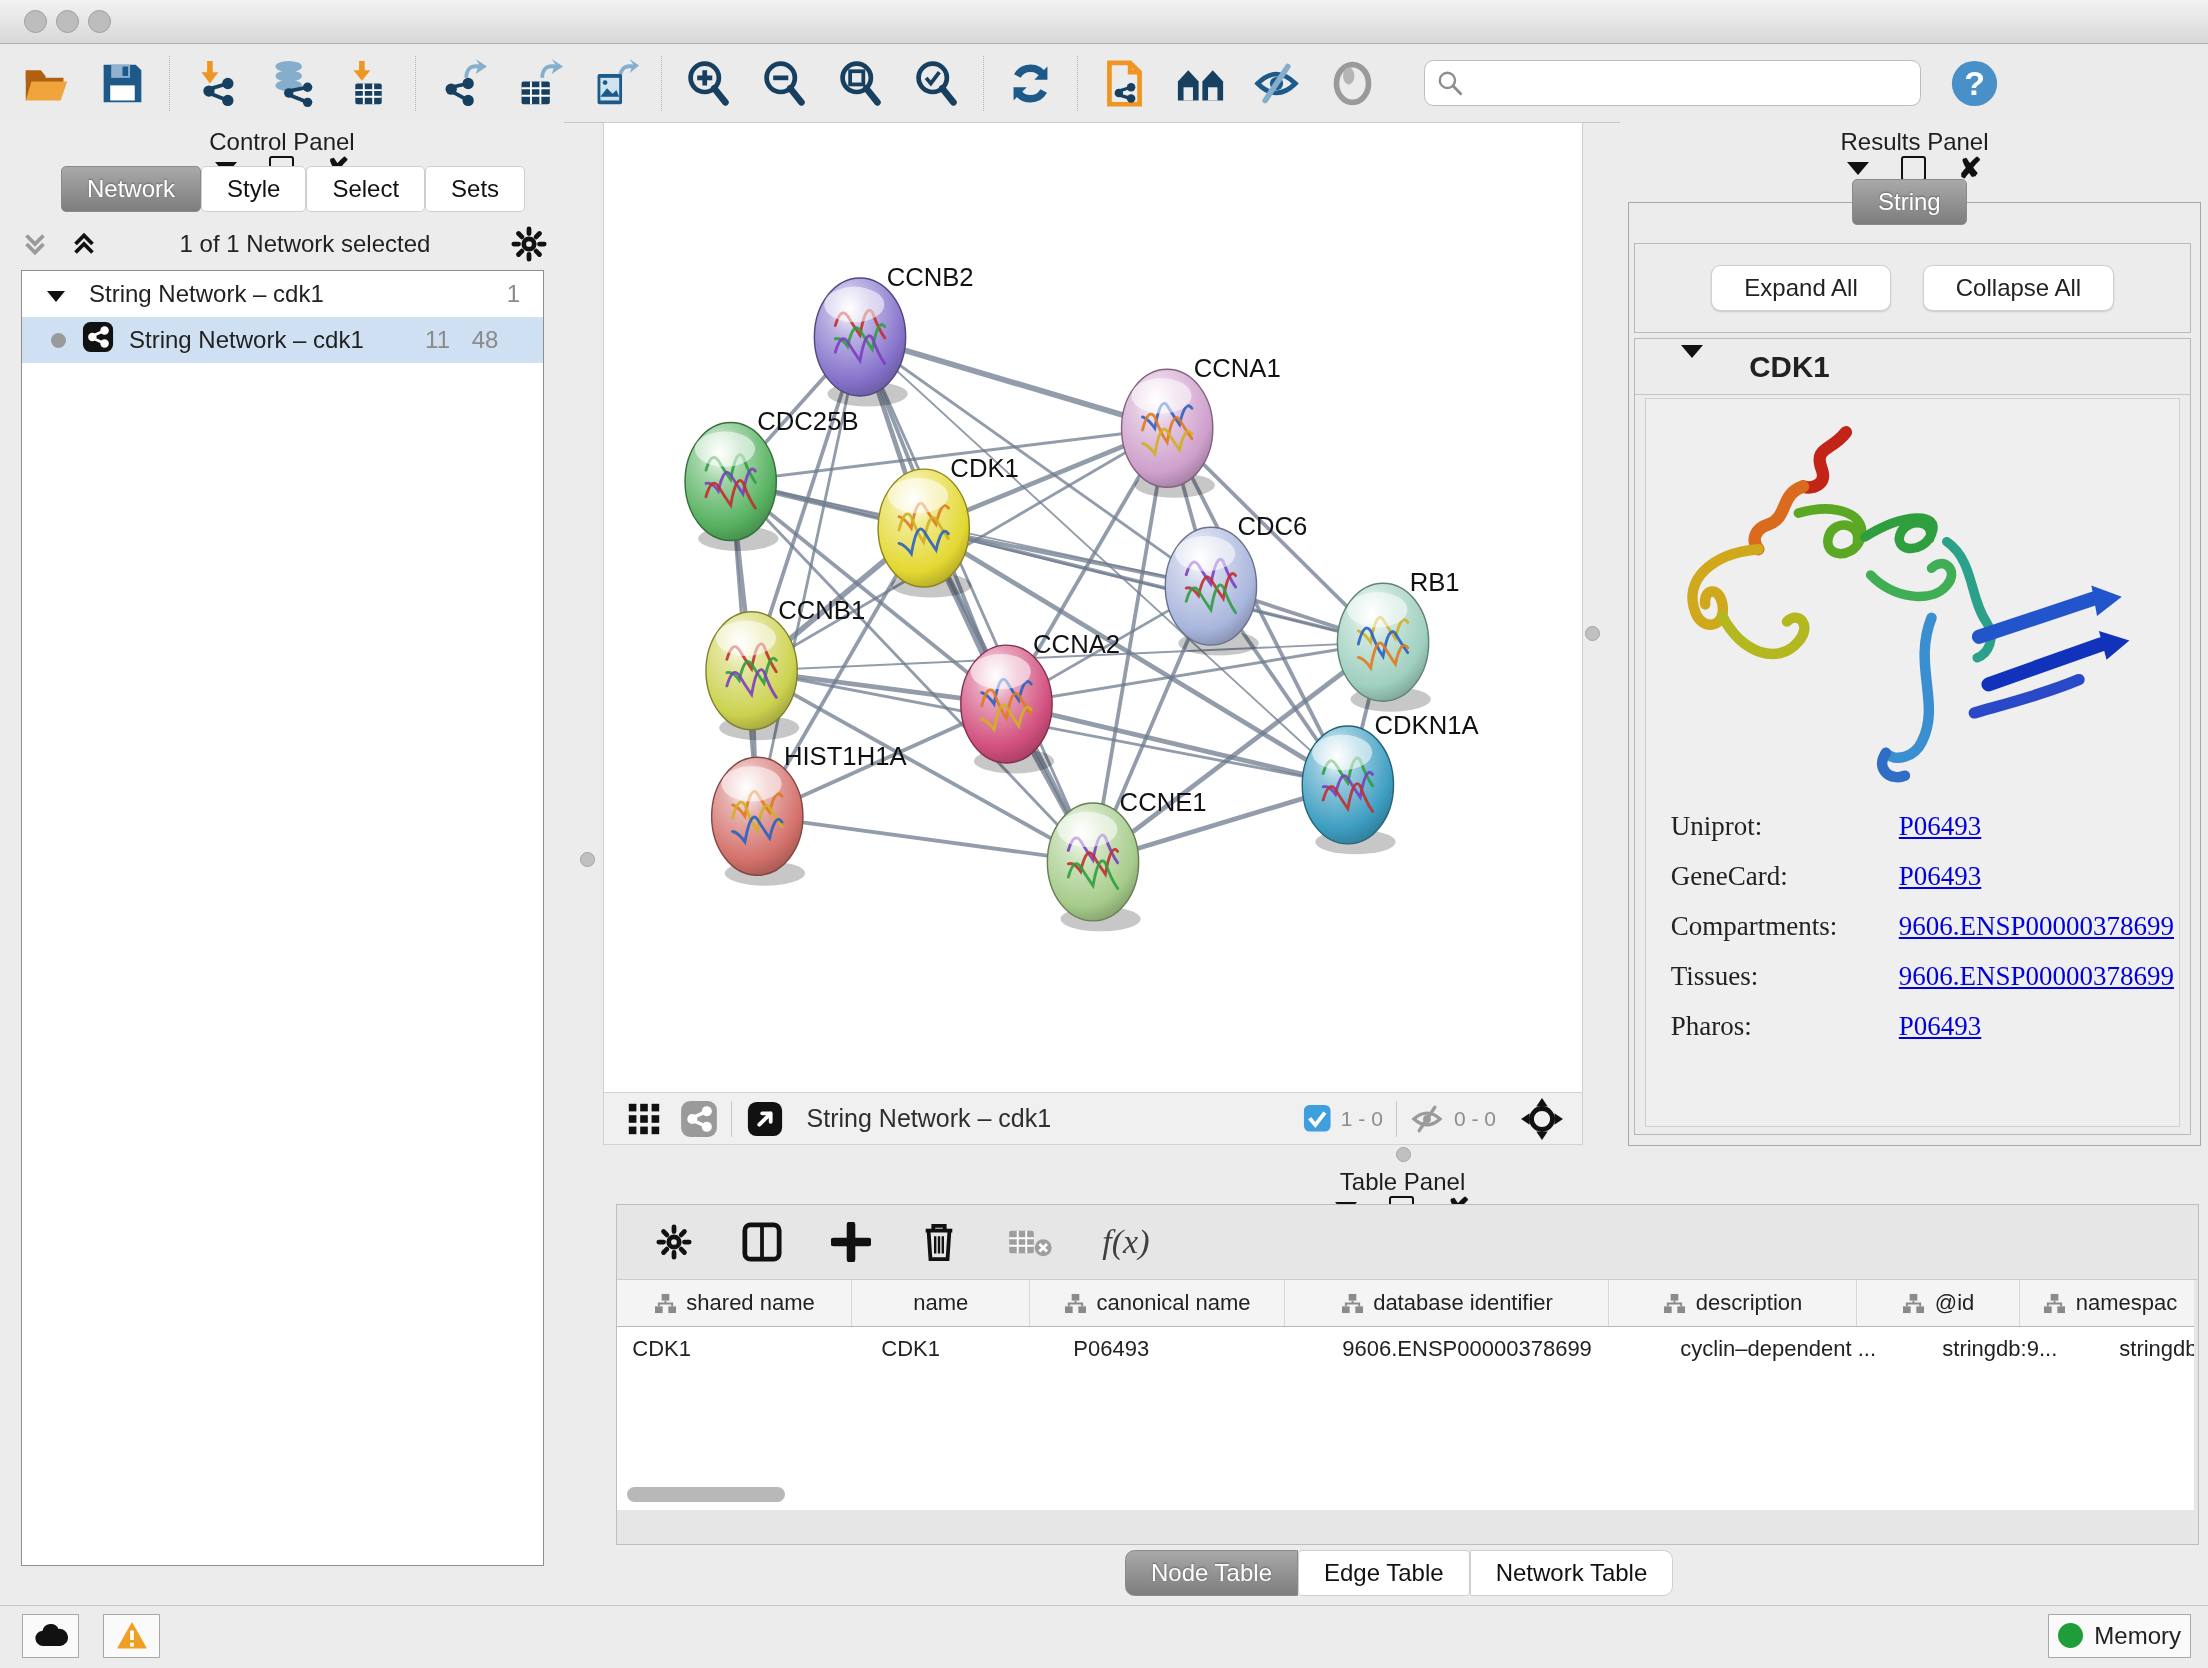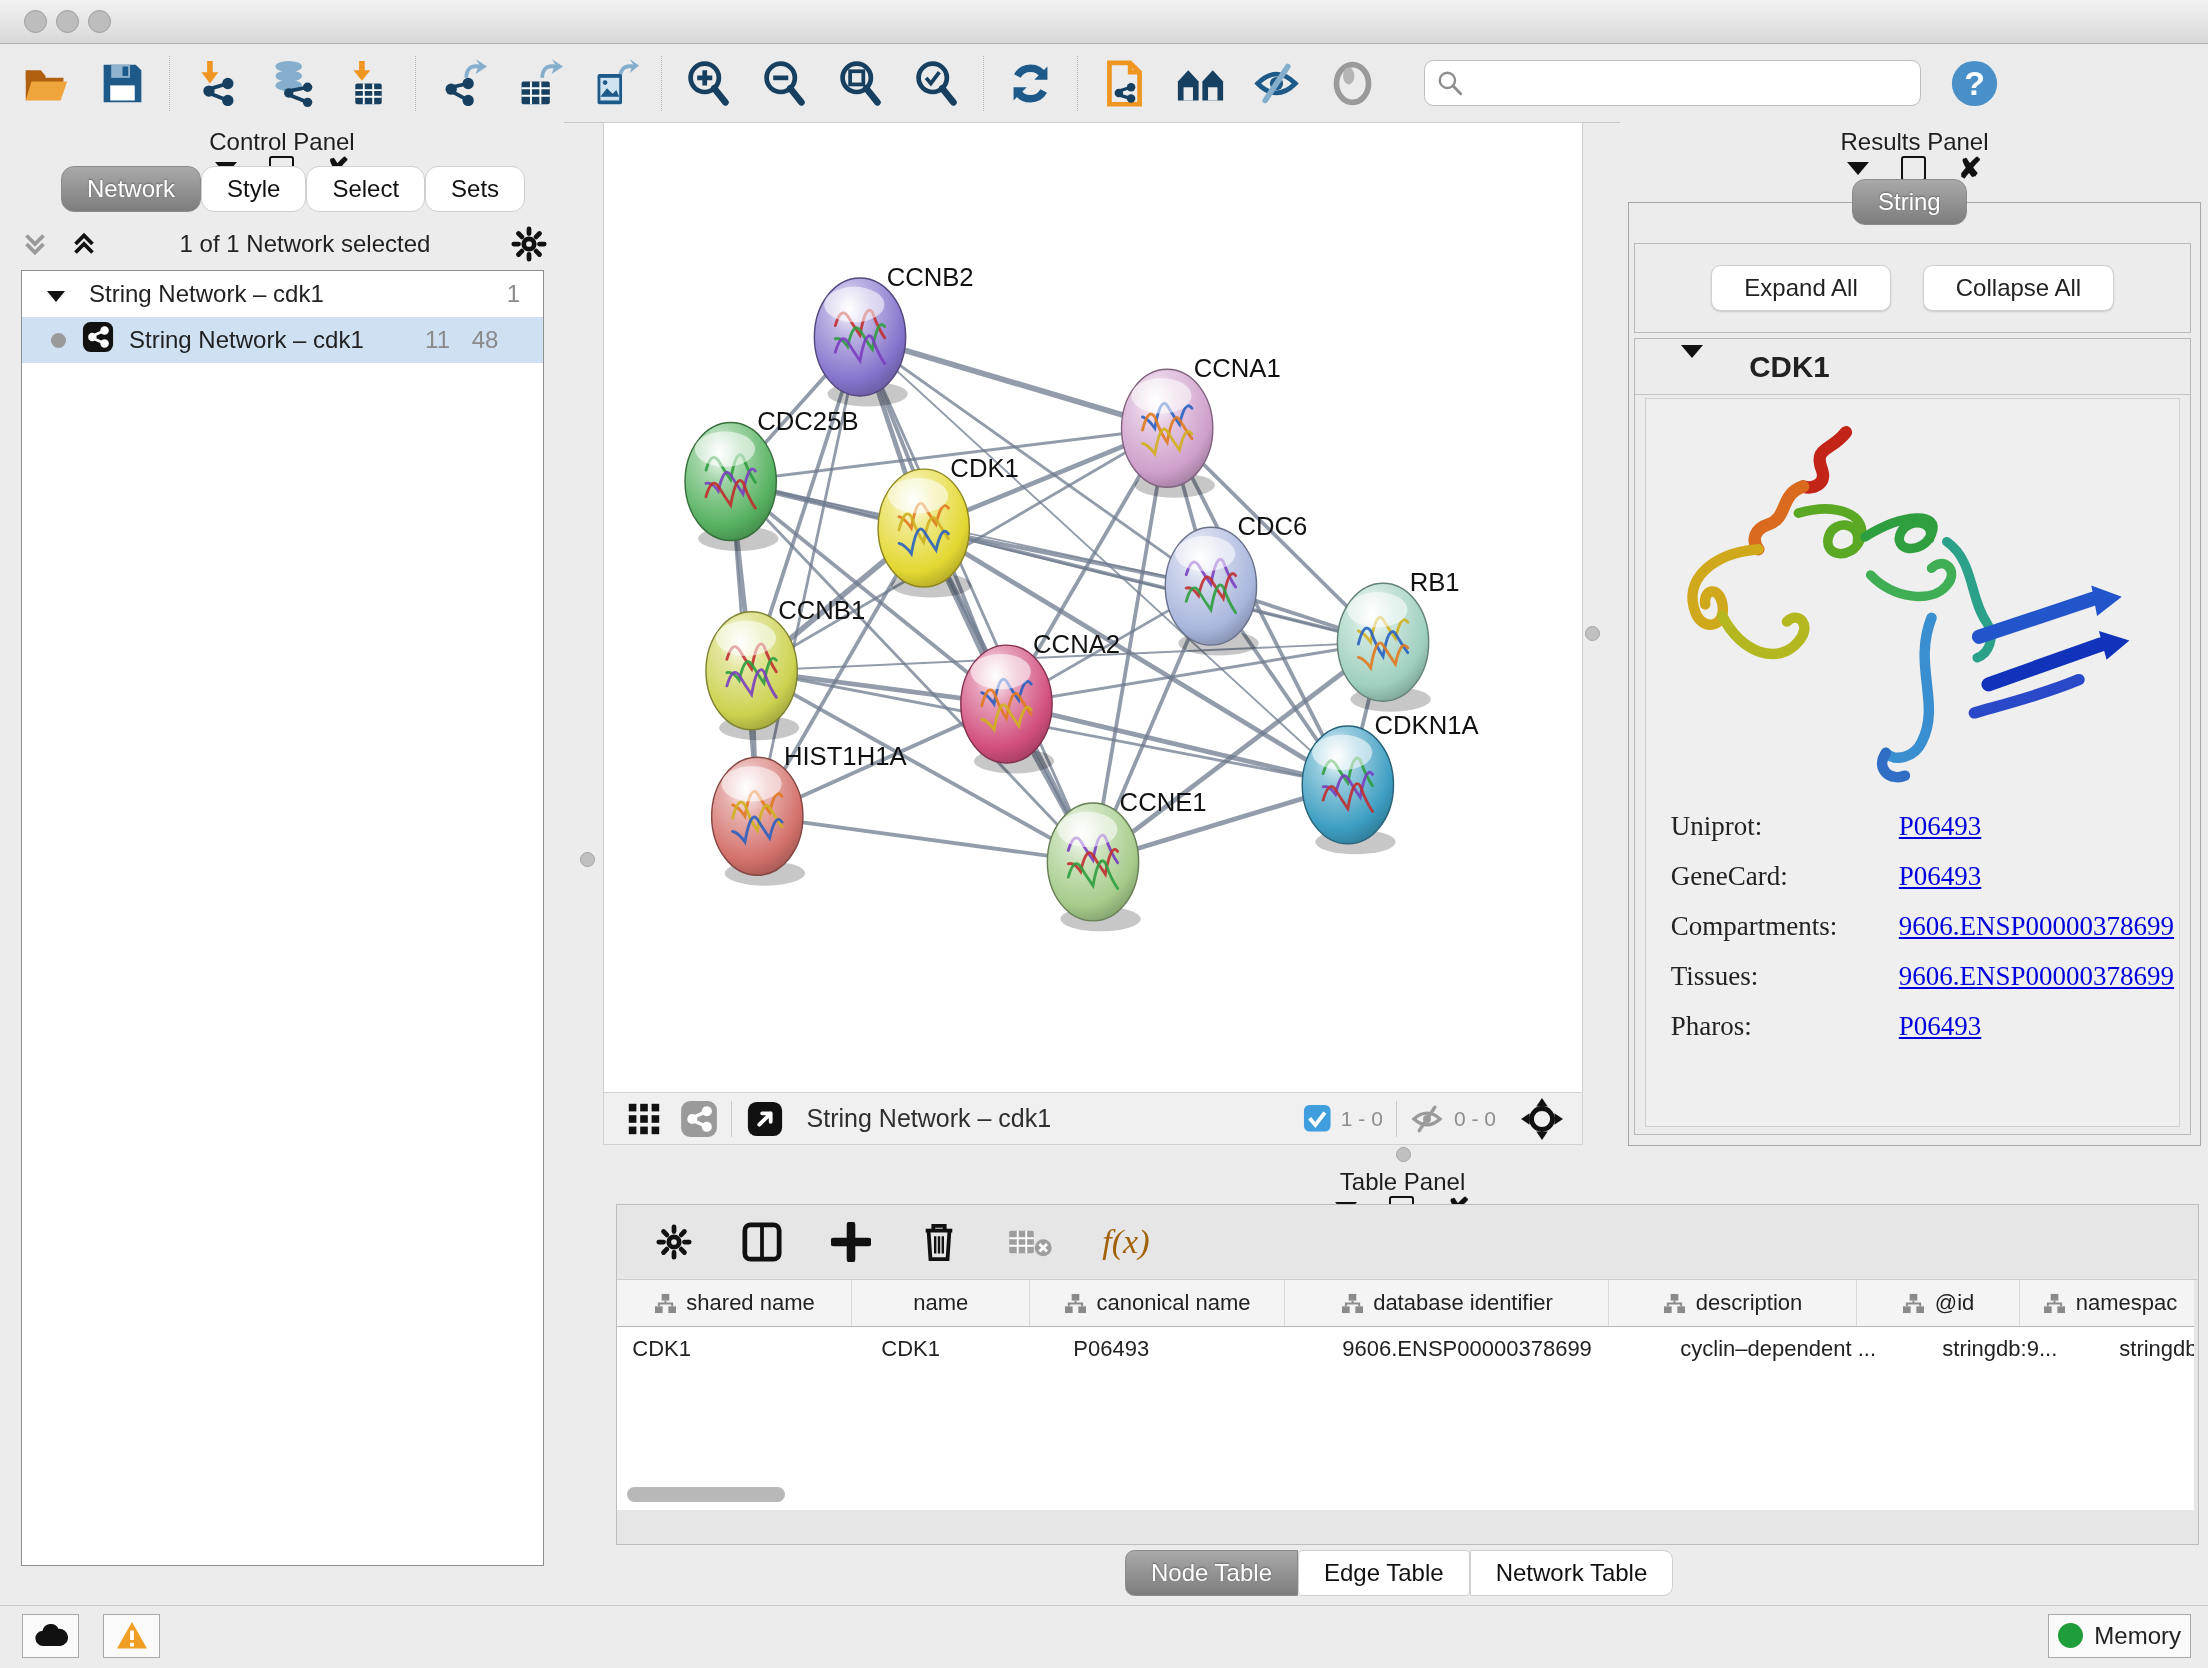--- a/index.html
+++ b/index.html
@@ -19,21 +19,21 @@
   .tb-sep{width:0;height:55px;border-left:1.9px dotted #b3b3b3;}
   .tb-ic{width:51px;height:51px;display:flex;align-items:center;justify-content:center;}
   #search-wrap{margin-left:25px;width:472px;height:44px;background:#fff;border:1px solid #bdbdbd;
     border-radius:9.5px;display:flex;align-items:center;padding:0 11.4px;}
   
   .panel-title{font-size:24px;color:#1e1e1e;}
   .panel-ctrls{display:flex;align-items:center;gap:32px;}
   .tri-down{width:0;height:0;border-left:11.4px solid transparent;border-right:11.4px solid transparent;border-top:13.3px solid #111;}
   .float-box{width:21px;height:21px;border:2.9px solid #111;border-radius:2.9px;}
   .close-x{font-size:28.5px;font-weight:bold;color:#111;line-height:21px;}
-  .tab{height:44px;border:1px solid #cfcfcf;background:#fff;border-radius:13px;
+  .tab{height:44px;border:1px solid #cfcfcf;background:#fff;border-radius:5px;
        display:flex;align-items:center;justify-content:center;font-size:24px;color:#111;padding:0 25px;}
   .tab.sel{background:linear-gradient(#a9a9a9,#7d7d7d);color:#fff;border-color:#8a8a8a;
        text-shadow:0 -1px 1.9px rgba(0,0,0,.35);}
   
   #control-panel{left:0;top:122px;width:564px;height:1465px;background:#ececec;}
   #cp-tabs{left:61px;top:44px;display:flex;}
   #cp-status-row{left:19px;top:99px;width:529px;height:46px;display:flex;align-items:center;}
   #cp-tree{left:21px;top:148px;width:521px;height:1294px;background:#fff;border:1.9px solid #8f8f8f;}
   .tree-row{height:46px;display:flex;align-items:center;font-size:24px;}
   .tree-row .cnt{color:#8a8a8a;}
@@ -720,21 +720,21 @@
           <path d="M16 16 v18 M20 16 v18 M24 16 v18" stroke="#111" stroke-width="2.5"></path>
         </svg>
       <svg width="46" height="34" viewBox="0 0 48 36">
           <rect x="2" y="6" width="26" height="24" rx="2" fill="#9e9e9e"></rect>
           <g stroke="#fff" stroke-width="2">
             <path d="M2 14 h26 M2 22 h26 M11 6 v24 M20 6 v24"></path>
           </g>
           <circle cx="38" cy="24" r="9" fill="#9e9e9e"></circle>
           <path d="M34 20 l8 8 M42 20 l-8 8" stroke="#fff" stroke-width="3"></path>
         </svg>
-      <span style="font-family:'Liberation Serif',serif;font-style:italic;font-size:34px;color:#a16207">f(x)</span>
+      <span style="font-family:'Liberation Serif',serif;font-style:italic;font-size:34px;color:#404040">f(x)</span>
     </div>
     <div id="tp-table">
       <div id="tp-header">
           <div class="th" style="width: 234px; flex: 0 0 234px;">
             <svg width="23" height="21" viewBox="0 0 24 22">
               <rect x="8" y="1" width="8" height="7" fill="#8a8a8a"></rect>
               <rect x="1" y="14" width="8" height="7" fill="#8a8a8a"></rect>
               <rect x="15" y="14" width="8" height="7" fill="#8a8a8a"></rect>
               <path d="M12 8 v3 M5 14 v-3 h14 v3" stroke="#8a8a8a" stroke-width="2" fill="none"></path>
             </svg>

